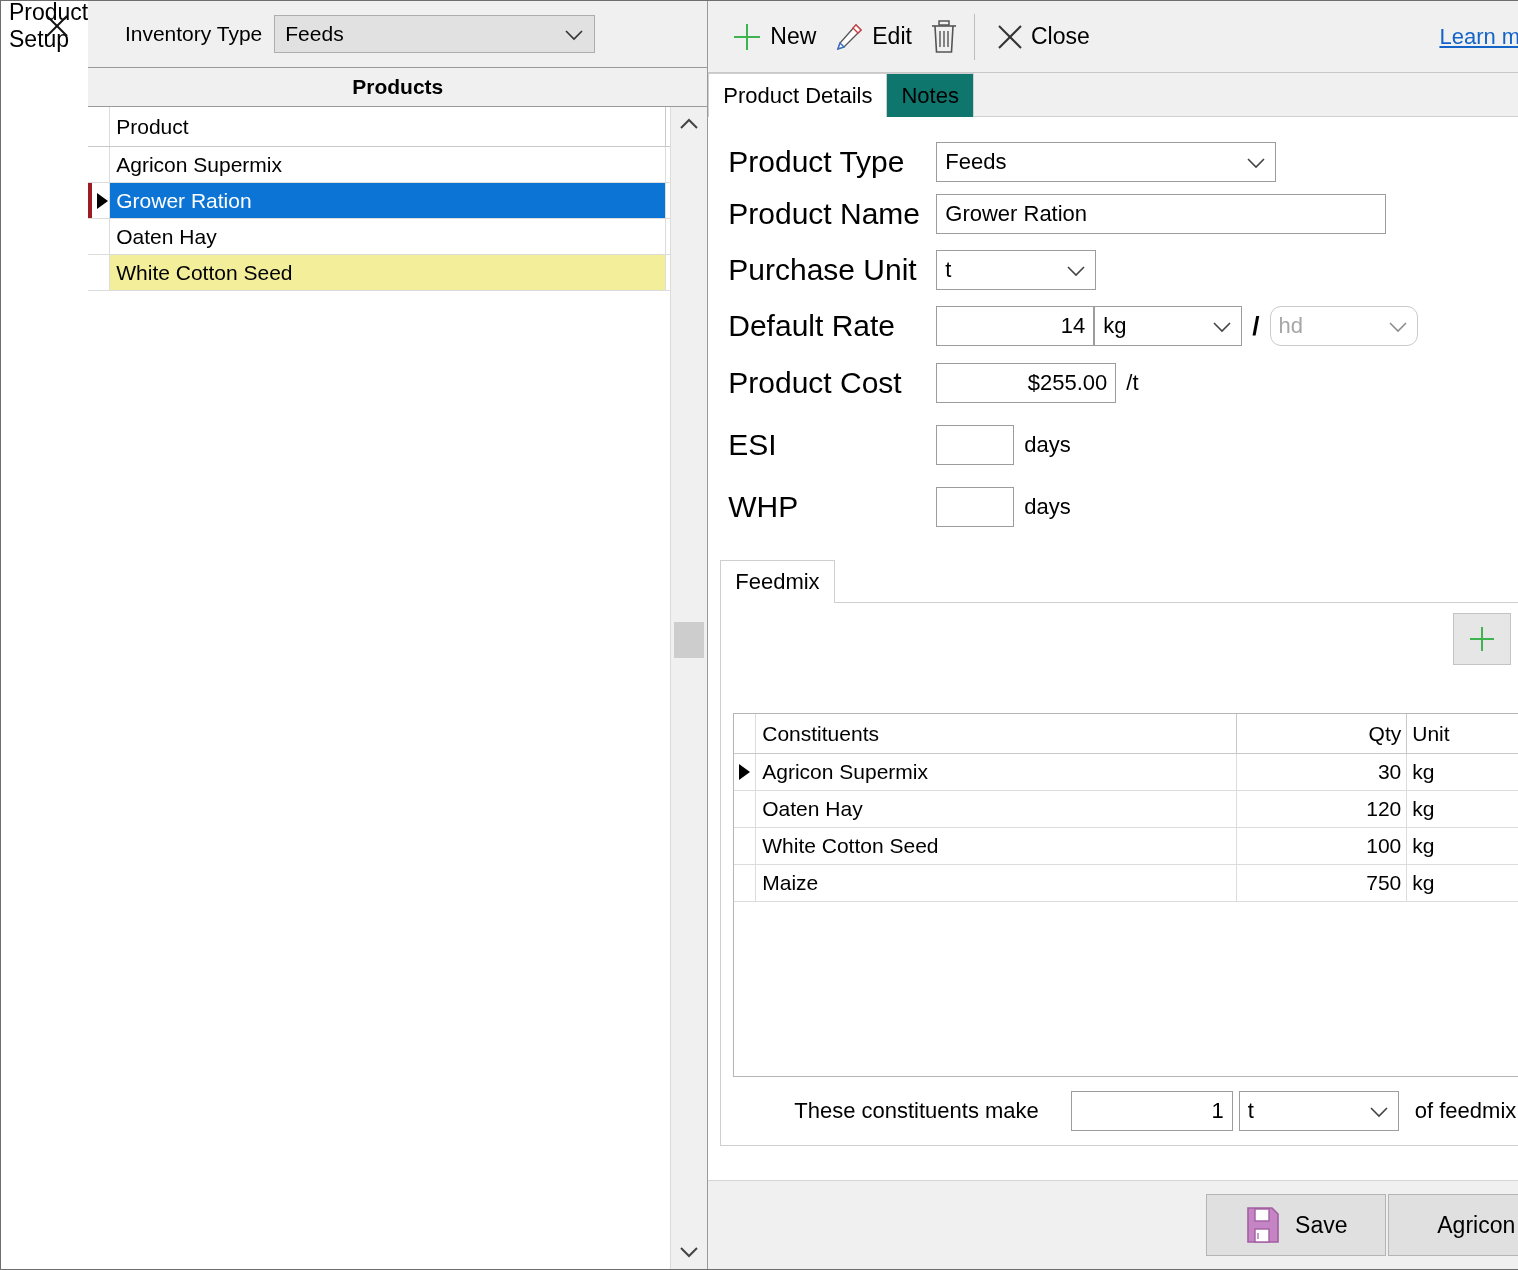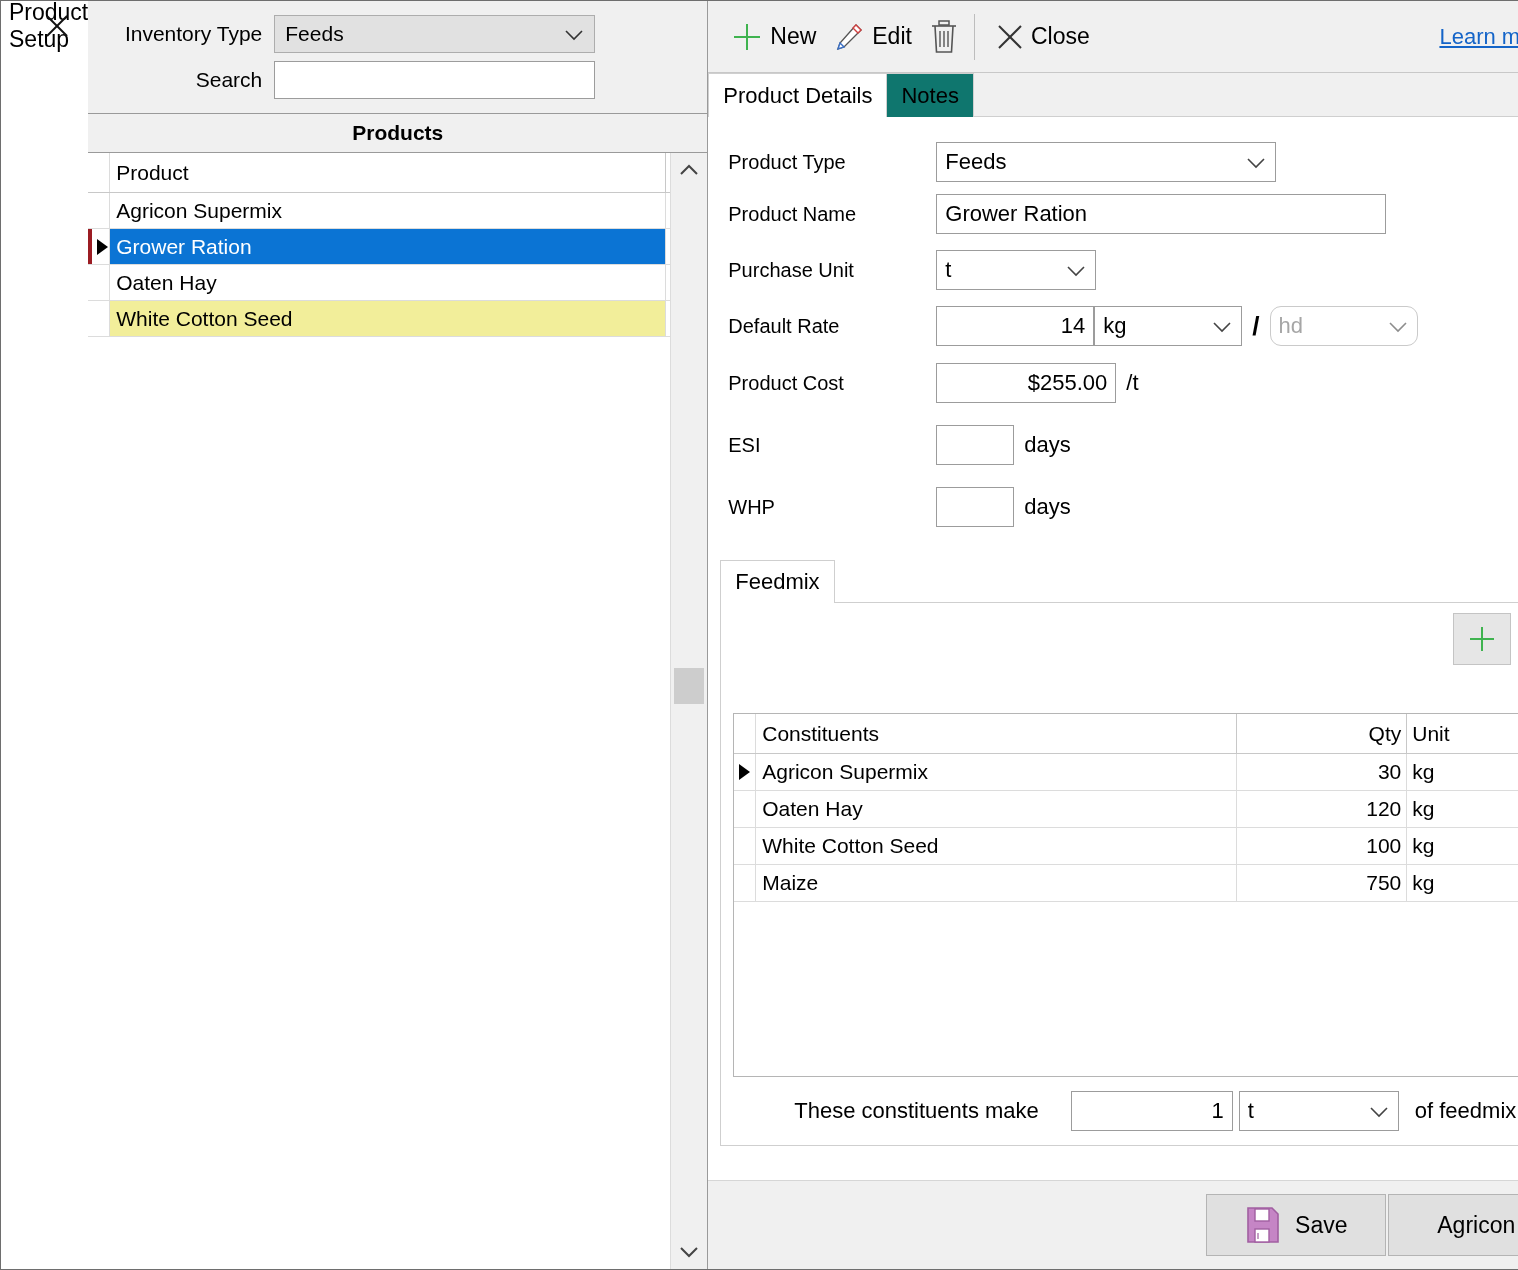--- a/index.html
+++ b/index.html
@@ -295,21 +295,21 @@
     padding: 18px 0 0 18px;
   }
   .frow {
     display: flex;
     align-items: center;
     height: 52px;
   }
   .flabel {
     width: 210px;
     flex: 0 0 210px;
-    font-size: 20px;
+    font-size: 30px;
     padding-left: 2px;
     box-sizing: border-box;
   }
   .fin {
     box-sizing: border-box;
     height: 40px;
     border: 1px solid #9c9c9c;
     background: #ffffff;
     display: flex;
     align-items: center;
@@ -526,24 +526,20 @@
         <div class="filter-row">
           <div class="filter-label">Inventory Type</div>
           <div class="combo combo-inv">
             <span>Feeds</span>
             <span class="chev">
               <svg width="20" height="12" viewBox="0 0 20 12">
                   <polyline points="2,2 10,10 18,2" fill="none" stroke="#333" stroke-width="1.6"></polyline>
                 </svg>
             </span>
           </div>
-        </div>
-        <div class="filter-row">
-          <div class="filter-label">Search</div>
-          <input class="textbox search-box" type="text" value="" placeholder="" style="">
         </div>
       </div>
 
       <div class="products-header">Products</div>
 
       <div class="grid-wrap">
         <div class="grid" id="products-grid">
             <div class="grid-row hdr">
               <div class="gutter"></div>
               <div class="cell-product">Product</div>

